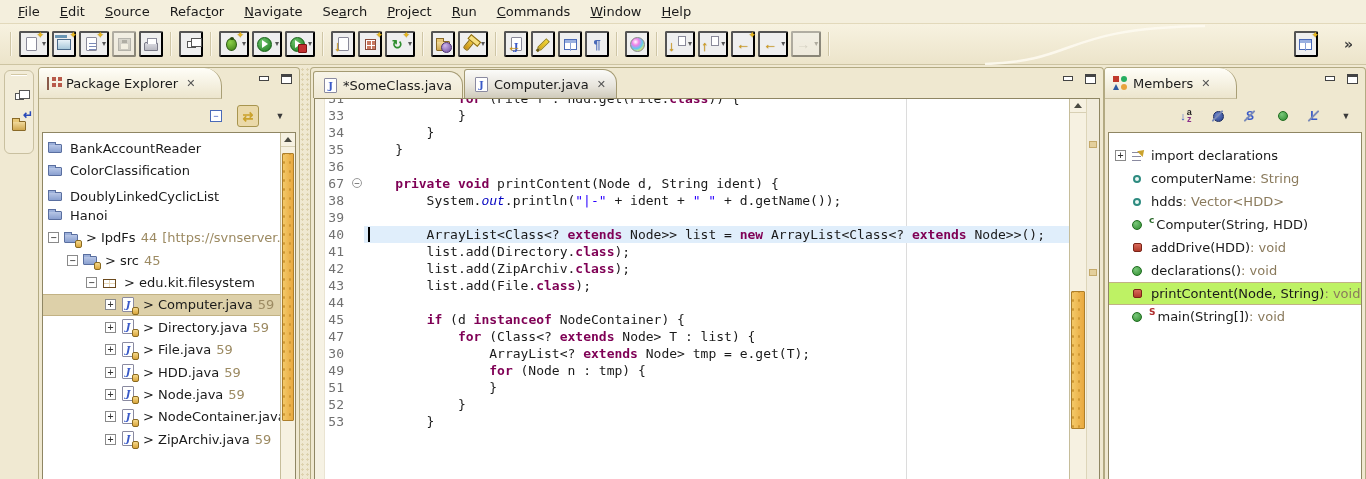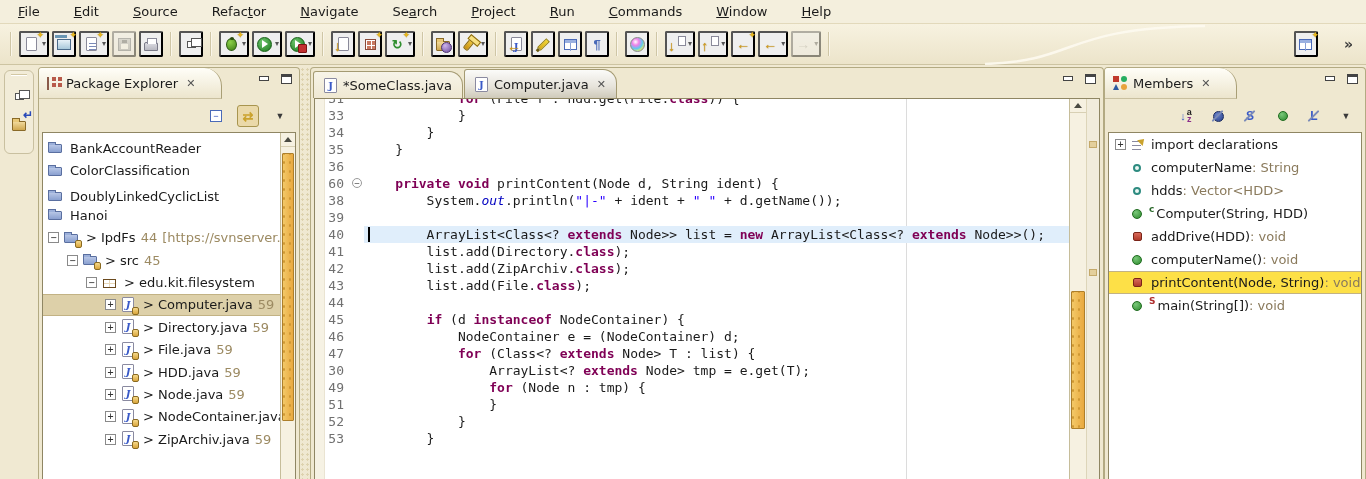--- a/index.html
+++ b/index.html
@@ -2,21 +2,21 @@
 <html><head>
 <meta charset="utf-8">
 <style>
   html,body{margin:0;padding:0;background:#fff;}
   .screen{position:relative;width:1366px;height:479px;overflow:hidden;background:#f0e9d2;
           font-family:"DejaVu Sans",sans-serif;font-size:13px;color:#1a1a1a;-webkit-font-smoothing:antialiased;}
   *{box-sizing:border-box;}
 
   
   .menubar{position:absolute;left:0;top:0;width:1366px;height:24px;display:flex;align-items:center;
-           background:#f4efdd;border-bottom:1px solid #e2d9bb;padding-left:8px;gap:14px;}
+           background:#f4efdd;border-bottom:1px solid #e2d9bb;padding-left:8px;}
   .menu-item{padding:2px 10px;cursor:default;white-space:nowrap;}
   .menu-item u{text-decoration:underline;}
 
   
   .toolbar{position:absolute;left:0;top:24px;width:1366px;height:41px;display:flex;align-items:center;
            background:linear-gradient(#f7f2e0,#ece4ca);border-bottom:1px solid #cdc4a2;padding-left:6px;}
   .tsep{width:2px;height:24px;border-left:1px solid #cfc6a6;border-right:1px solid #faf6ea;margin:0 4px;flex:none;}
   .tgroup{display:flex;align-items:center;gap:3px;padding:0 3px;flex:none;}
   .tbtn{display:flex;align-items:center;padding:2px 1px;border-radius:2px;position:relative;}
   .tbtn.disabled{opacity:.42;filter:grayscale(75%);}
@@ -83,21 +83,21 @@
             border-radius:3px 18px 0 0;white-space:nowrap;}
   .tabx{font-size:11px;color:#555;font-weight:bold;margin-left:2px;}
   .minmax{position:absolute;right:6px;top:6px;display:flex;gap:8px;align-items:center;}
   .mmbtn{width:14px;height:12px;display:flex;align-items:flex-start;justify-content:center;background:none;border:none;padding:0;}
   .g-min{width:10px;height:5px;border:1px solid #444;background:#fff;margin-top:2px;}
   .g-max{width:11px;height:10px;border:1px solid #444;border-top:3px solid #444;background:#fff;}
   .vtools{height:32px;display:flex;justify-content:flex-end;align-items:center;gap:10px;padding-right:8px;}
   .vtbtn{display:flex;align-items:center;justify-content:center;width:22px;height:22px;background:none;border:none;padding:0;position:relative;}
   .vtbtn.pressed{background:#ead9a9;border:1px solid #a8954f;border-radius:3px;}
   .vmenu{font-size:9px;color:#3a3a3a;}
-  .vcontent{position:absolute;left:3px;right:3px;top:64px;bottom:0;background:#fff;border:1px solid #8f8663;border-bottom:none;overflow:hidden;padding-top:0;}
+  .vcontent{position:absolute;left:3px;right:3px;top:64px;bottom:0;background:#fff;border:1px solid #8f8663;border-bottom:none;overflow:hidden;padding-top:11px;}
 
   
   .pe-ic{width:13px;height:13px;position:relative;flex:none;border-left:2px solid #8a5a4a;}
   .pe-ic i{position:absolute;width:4px;height:4px;}
   .pe-ic .a{left:3px;top:0;background:#b85a4a;}  .pe-ic .b{left:9px;top:0;background:#b85a4a;}
   .pe-ic .c{left:3px;top:6px;background:#b85a4a;} .pe-ic .d{left:9px;top:6px;background:#b85a4a;}
   
   .mb-ic{width:14px;height:14px;position:relative;flex:none;}
   .mb-ic i{position:absolute;}
   .mb-ic .sq{left:0;top:0;width:6px;height:6px;background:#c0392b;}
@@ -151,30 +151,30 @@
   .crow{display:flex;height:17px;position:relative;}
   .num{width:36px;flex:none;text-align:right;padding-right:7px;color:#707070;}
   .foldc{width:13px;flex:none;position:relative;}
   .foldmark{position:absolute;left:1px;top:3px;width:10px;height:10px;border:1px solid #9a9a9a;border-radius:50%;background:#fff;color:#555;
             font-size:9px;line-height:8px;text-align:center;}
   .codetext{flex:1;white-space:pre;}
   .crow.cur .codetext{background:#e0eefb;}
   .cursor{position:absolute;left:53px;top:1px;width:2px;height:15px;background:#000;}
   .tok-k{color:#7f0055;font-weight:bold;}
   .tok-s{color:#2a00ff;}
-  .tok-f{color:#0000c0;font-style:italic;}
+  .tok-f{color:#0000c0;font-style:italic;font-family:Liberation Mono, monospace;}
   .e-overview{position:absolute;right:0;top:0;bottom:0;width:13px;background:#f1ecdc;border-left:1px solid #ddd5b9;}
   .ov-mark{position:absolute;left:2px;width:8px;height:7px;background:#e3cf9c;border:1px solid #c4a96a;}
   .e-scroll{position:absolute;right:13px;top:0;bottom:0;width:17px;background:#f6f1e1;border-left:1px solid #c6bd9a;}
   .e-scroll .up{height:14px;border-bottom:1px solid #d8d0b4;display:flex;align-items:center;justify-content:center;}
   .e-scroll .up i{width:0;height:0;border-left:4px solid transparent;border-right:4px solid transparent;border-bottom:5px solid #4a4a42;}
 
   
   .mrow{height:23px;display:flex;align-items:center;padding-left:6px;white-space:nowrap;position:relative;}
-  .mrow.sel{background:#fde047;box-shadow:inset 0 1px 0 #c2b284,inset 0 -1px 0 #c2b284;}
+  .mrow.sel{background:#bef264;box-shadow:inset 0 1px 0 #c2b284,inset 0 -1px 0 #c2b284;}
   .mexp-sp{width:16px;flex:none;}
   .mic{width:16px;height:14px;position:relative;flex:none;margin-right:4px;display:flex;align-items:center;}
   .m-pub{width:10px;height:10px;border-radius:50%;background:radial-gradient(circle at 35% 30%,#7ac87a,#2e8b2e);border:1px solid #1d6b1d;margin-left:1px;}
   .m-priv{width:9px;height:9px;background:linear-gradient(#d96a5a,#b03a2a);border:1px solid #7a2418;border-radius:2px;margin-left:2px;}
   .m-field{width:8px;height:8px;border-radius:50%;border:2px solid #2e8b80;background:#eef8f5;margin-left:2px;}
   .m-import{width:12px;height:12px;margin-left:1px;position:relative;
             background-image:linear-gradient(#8a8aa0 1px,transparent 1px);background-size:9px 4px;background-position:0 2px;background-repeat:repeat-y;}
   .m-import::after{content:"";position:absolute;right:-2px;top:-1px;width:0;height:0;border-left:4px solid transparent;border-right:4px solid transparent;border-bottom:6px solid #caa22c;transform:rotate(45deg);}
   .mdeco{font-size:9px;font-weight:bold;position:relative;top:-5px;margin:0 2px 0 -2px;}
   .mdeco.c{color:#2d6b2d;}
@@ -628,21 +628,21 @@
             <span class="num">35</span>
             <span class="foldc"></span>
             <span class="codetext"><span>    }</span></span>
           </div>
           <div class="crow">
             <span class="num">36</span>
             <span class="foldc"></span>
             <span class="codetext"></span>
           </div>
           <div class="crow">
-            <span class="num">60</span>
+            <span class="num">67</span>
             <span class="foldc">
               <span class="foldmark">−</span>
             </span>
             <span class="codetext"><span>    </span><span class="tok-k">private</span><span> </span><span class="tok-k">void</span><span> printContent(Node d, String ident) {</span></span>
           </div>
           <div class="crow">
             <span class="num">38</span>
             <span class="foldc"></span>
             <span class="codetext"><span>        System.</span><span class="tok-f">out</span><span>.println(</span><span class="tok-s">"|-"</span><span> + ident + </span><span class="tok-s">" "</span><span> + d.getName());</span></span>
           </div>
@@ -674,25 +674,20 @@
           </div>
           <div class="crow">
             <span class="num">44</span>
             <span class="foldc"></span>
             <span class="codetext"></span>
           </div>
           <div class="crow">
             <span class="num">45</span>
             <span class="foldc"></span>
             <span class="codetext"><span>        </span><span class="tok-k">if</span><span> (d </span><span class="tok-k">instanceof</span><span> NodeContainer) {</span></span>
-          </div>
-          <div class="crow">
-            <span class="num">46</span>
-            <span class="foldc"></span>
-            <span class="codetext"><span>            NodeContainer e = (NodeContainer) d;</span></span>
           </div>
           <div class="crow">
             <span class="num">47</span>
             <span class="foldc"></span>
             <span class="codetext"><span>            </span><span class="tok-k">for</span><span> (Class&lt;? </span><span class="tok-k">extends</span><span> Node&gt; T : list) {</span></span>
           </div>
           <div class="crow">
             <span class="num">30</span>
             <span class="foldc"></span>
             <span class="codetext"><span>                ArrayList&lt;? </span><span class="tok-k">extends</span><span> Node&gt; tmp = e.get(T);</span></span>
@@ -830,21 +825,21 @@
               <i class="m-priv"></i>
             </span>
             <span class="mlabel">addDrive(HDD)</span>
             <span class="mtype"> : void</span>
           </div>
           <div class="mrow">
             <span class="mexp-sp"></span>
             <span class="mic">
               <i class="m-pub"></i>
             </span>
-            <span class="mlabel">computerName()</span>
+            <span class="mlabel">declarations()</span>
             <span class="mtype"> : void</span>
           </div>
           <div class="mrow sel">
             <span class="mexp-sp"></span>
             <span class="mic">
               <i class="m-priv"></i>
             </span>
             <span class="mlabel">printContent(Node, String)</span>
             <span class="mtype"> : void</span>
           </div>

